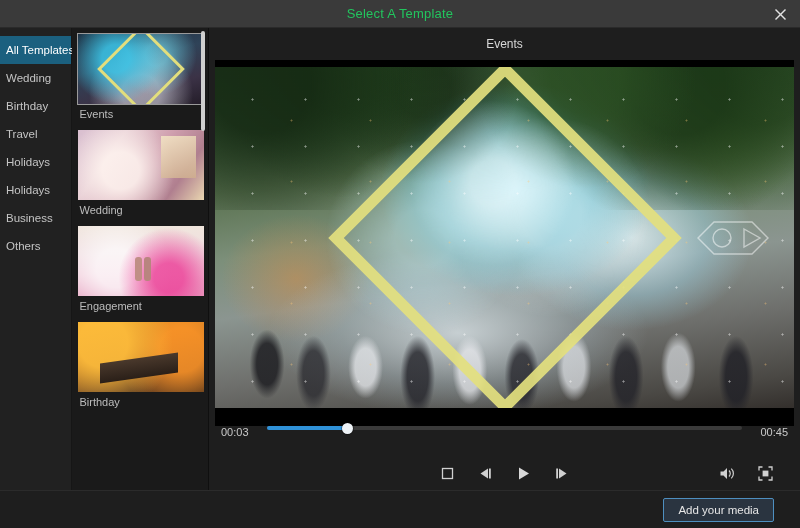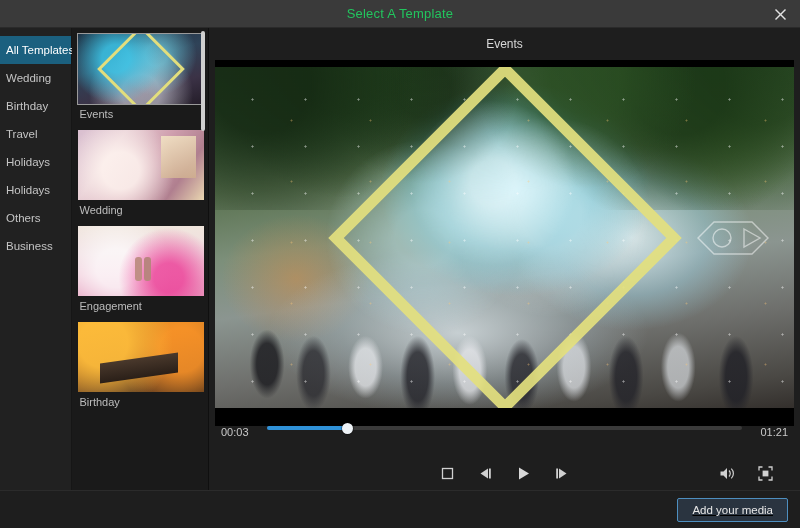--- a/index.html
+++ b/index.html
@@ -299,22 +299,21 @@
     display: flex; align-items: center;
   }
   .rightbtns .tbtn { margin: 0 6px; }
 
   
   .footer {
     height: 38px; min-height: 38px;
     background: #1e1e1e;
     border-top: 1px solid #2b2b2b;
     display: flex; align-items: center; justify-content: flex-end;
-    padding-right: 12px;
-    text-decoration: underline;
+    padding-right: 26px;
   }
   .addbtn {
     height: 24px;
     padding: 0 14px;
     display: flex; align-items: center;
     font-size: 11.5px;
     color: #e6e6e6;
     background: #2a3440;
     border: 1px solid #4e8fc0;
     border-radius: 2px;
@@ -352,24 +351,24 @@
       <div class="cat">
           <span>Travel</span>
         </div>
       <div class="cat">
           <span>Holidays</span>
         </div>
       <div class="cat">
           <span>Holidays</span>
         </div>
       <div class="cat">
+          <span>Business</span>
+        </div>
+      <div class="cat">
           <span>Others</span>
-        </div>
-      <div class="cat">
-          <span>Business</span>
         </div>
     </div>
 
     <div class="listpane">
       <div class="listinner">
 
         <div class="titem sel">
           <div class="thumb">
             <div class="art tA">
                 <div class="dia"></div>
@@ -431,21 +430,21 @@
           </div>
         </div>
       </div>
 
       <div class="timeline">
         <span class="tcode">00:03</span>
         <div class="track">
           <div class="fill" id="fill" style="width: 17%;"></div>
           <div class="handle" id="handle" style="left: 17%;"></div>
         </div>
-        <span class="tcode right">01:21</span>
+        <span class="tcode right">00:45</span>
       </div>
 
       <div class="transport">
         <div class="tbtn">
           <svg width="13" height="13" viewBox="0 0 13 13">
               <rect x="1.5" y="1.5" width="10" height="10" fill="none" stroke="#d0d0d0" stroke-width="1.3"></rect>
             </svg>
         </div>
         <div class="tbtn">
           <svg width="15" height="13" viewBox="0 0 15 13">

